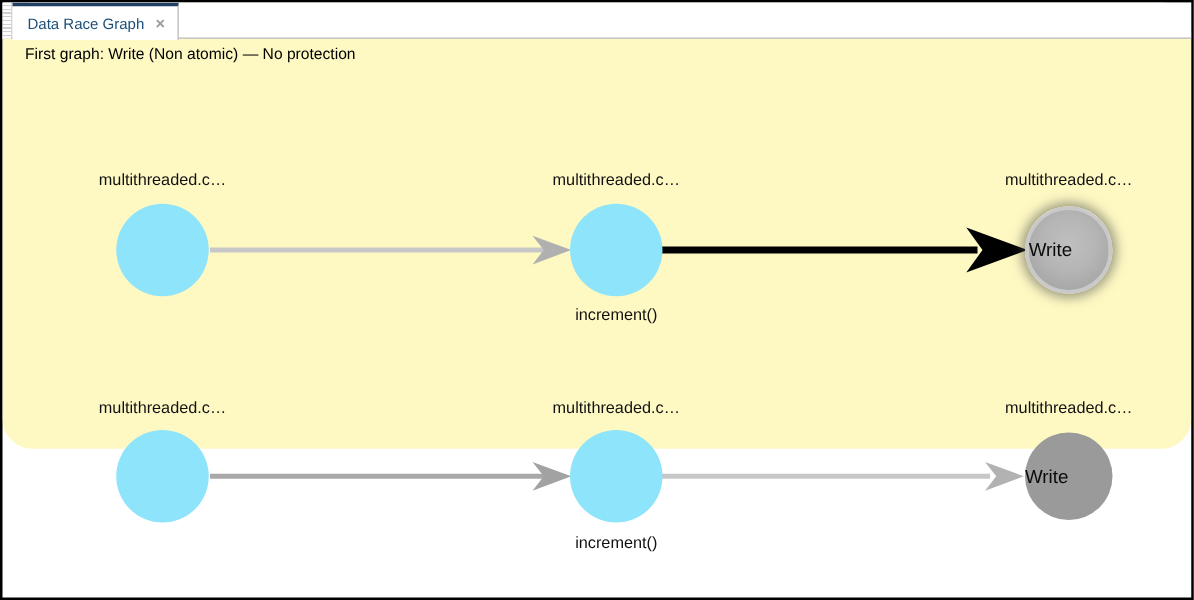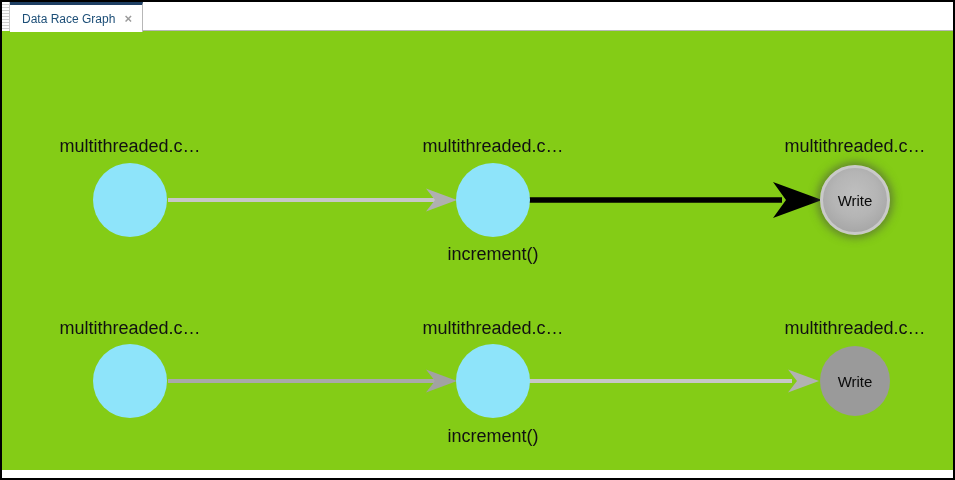--- a/index.html
+++ b/index.html
@@ -4,21 +4,21 @@
 <style>
   * { box-sizing: border-box; margin: 0; padding: 0; }
   html,body { width: 955px; height: 480px; }
   body {
     font-family: "Liberation Sans", sans-serif;
     background: #ffffff;
     border: 2px solid #000000;
     position: relative;
     overflow: hidden;
   }
-  .stage { position: relative; width: 951px; height: 468px; background:#84cc16; }
+  .stage { position: relative; width: 951px; height: 357px; background:#fef9c3;border-radius:24px; }
 
   
   .tabbar {
     position: absolute; left: 0; top: 0; width: 951px; height: 29px;
     display: flex; align-items: stretch;
     border-bottom: 1px solid #b7b7b7;
     background: #ffffff;
   }
   .grip {
     width: 8px; height: 29px;
@@ -53,25 +53,25 @@
     font-size: 12.5px; color: #000000; white-space: nowrap;
   }
   .hdr.l1 { top: 34px; }
   .hdr.l2 { top: 56px; }
 
   
   .edges-svg { position: absolute; left: 0; top: 0; pointer-events: none; }
 
   .file-label, .fn-label {
     position: absolute; width: 240px; text-align: center;
-    font-size: 18px; color: #111; white-space: nowrap;
+    font-size: 13px; color: #111; white-space: nowrap;
   }
   .node-circle {
     position: absolute; border-radius: 50%;
-    display: flex; align-items: center; justify-content: center;
+    display: flex; align-items: center; 
     cursor: pointer;
   }
   .fn-node { width: 74px; height: 74px; background: #8ee4fa; }
   .op-node {
     width: 70px; height: 70px; background: #9a9a9a;
     font-size: 15px; color: #0a0a0a;
   }
   .op-node.selected {
     background: radial-gradient(circle at 50% 42%, #bfbfbf 0%, #b5b5b5 45%, #a3a3a3 85%, #9b9b9b 100%);
     border: 3px solid #c9c9c9;
@@ -84,20 +84,21 @@
 <div class="stage">
 
   <div class="tabbar">
     <div class="grip"></div>
     <div class="tab">
       <span class="tab-label">Data Race Graph</span>
       <span class="tab-close">×</span>
     </div>
   </div>
 
+  <div class="hdr l1">First graph: Write (Non atomic) — No protection</div>
 
   <svg class="edges-svg" width="951" height="476" viewBox="0 0 951 476">
 
     <line x1="166" y1="198" x2="434" y2="198" stroke="#c7c7c7" stroke-width="4"></line>
     <path d="M455,198 L424,186.5 L433,198 L424,209.5 Z" fill="#b0b0b0"></path>
 
     <line x1="527" y1="198" x2="780" y2="198" stroke="#000000" stroke-width="5.5"></line>
     <path d="M820,198 L771,180 L784,198 L771,216 Z" fill="#000000"></path>
 
     <line x1="166" y1="379" x2="434" y2="379" stroke="#a9a9a9" stroke-width="4"></line>

